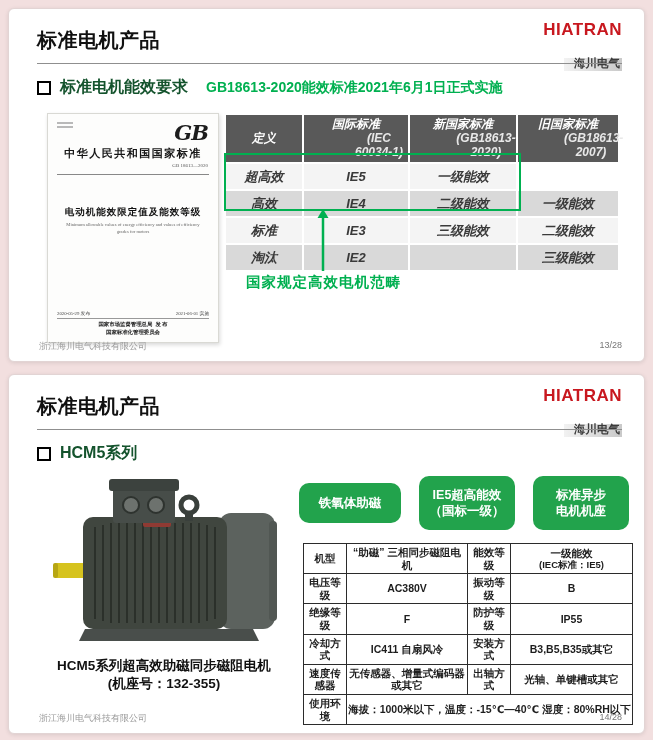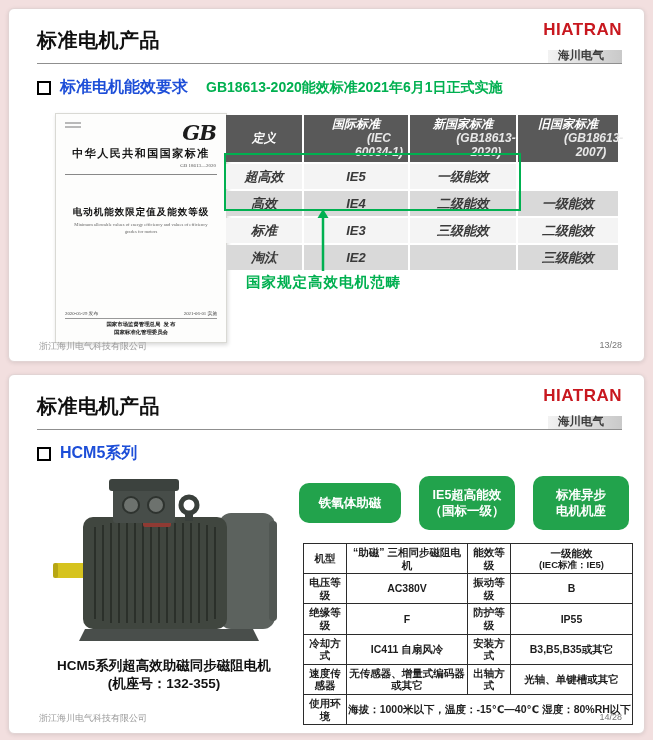--- a/index.html
+++ b/index.html
@@ -21,36 +21,35 @@
   #slide1{top:8px;height:352px;}
   #slide2{top:374px;height:358px;}
 
   .card-title{
     position:absolute;left:28px;top:18px;
     font-size:20px;font-weight:bold;color:#111;letter-spacing:.5px;
   }
   .logo{position:absolute;right:22px;top:12px;text-align:right;line-height:1;}
   .logo-name{font-size:17px;font-weight:800;letter-spacing:.5px;color:#c8181f;}
   .logo-sub{
-    display:inline-block;margin-top:12px;font-size:11.5px;font-weight:bold;color:#3b3b3b;
-    background:linear-gradient(to right,#f2f2f2,#c9c9c9);padding:0 18px 1px 10px;
+    display:inline-block;margin-top:20px;font-size:11.5px;font-weight:bold;color:#3b3b3b;
+    background:linear-gradient(to right,#f2f2f2,#c9c9c9);padding:0 2px 1px 10px;
   }
   .rule{position:absolute;left:28px;right:22px;top:54px;border-bottom:1px solid #8f8f8f;}
 
   .section{position:absolute;left:28px;top:68px;display:flex;align-items:center;}
   .bullet{width:10px;height:10px;border:2.5px solid #000;margin-right:9px;flex:0 0 auto;}
-  .section-title{font-size:16px;font-weight:bold;color:#1d4ed8;}
+  .section-title{font-size:16px;font-weight:bold;color:#14532d;}
   .section-note{font-size:14px;font-weight:bold;color:#00b050;margin-left:18px;}
 
   
   .gbdoc{
     position:absolute;left:38px;top:104px;width:170px;height:228px;
     background:#fdfdfc;border:1px solid #d9d9d4;box-shadow:1px 2px 4px rgba(0,0,0,.15);
     font-family:"Liberation Serif","DejaVu Serif",serif;
-    margin-left:8px;
   }
   .gb-ics{position:absolute;left:9px;top:8px;}
   .gb-ics div{height:2px;width:16px;background:#b9b9b9;margin-bottom:2px;}
   .gb-mark{
     position:absolute;right:10px;top:6px;font-size:21px;font-weight:900;
     letter-spacing:-1px;color:#1c1c1c;font-style:italic;font-family:"DejaVu Serif",serif;
   }
   .gb-nat{
     position:absolute;left:0;right:0;top:32px;text-align:center;
     font-size:11px;font-weight:bold;letter-spacing:1.5px;color:#151515;white-space:nowrap;

